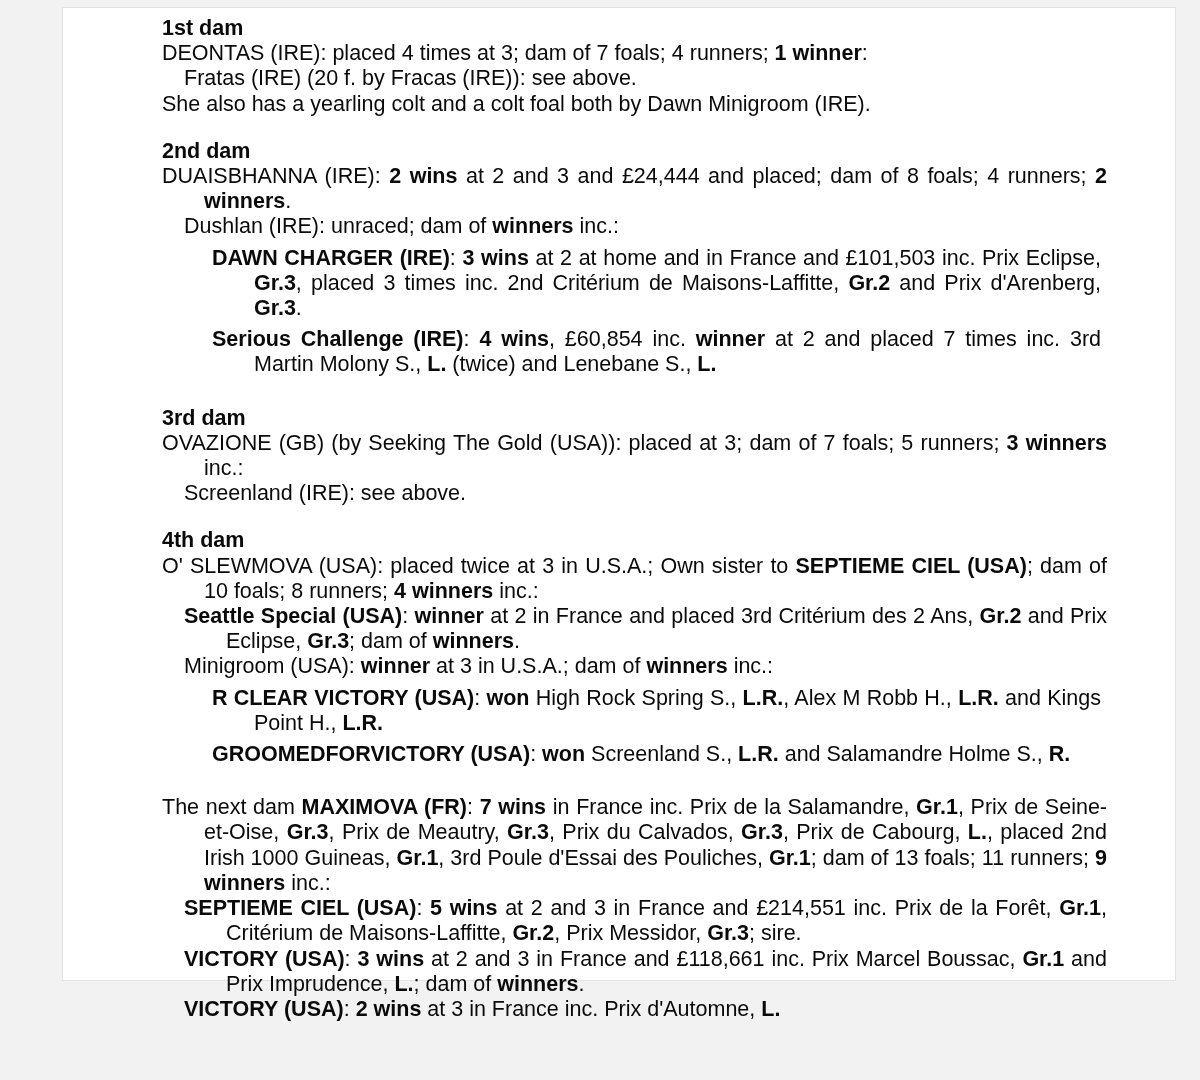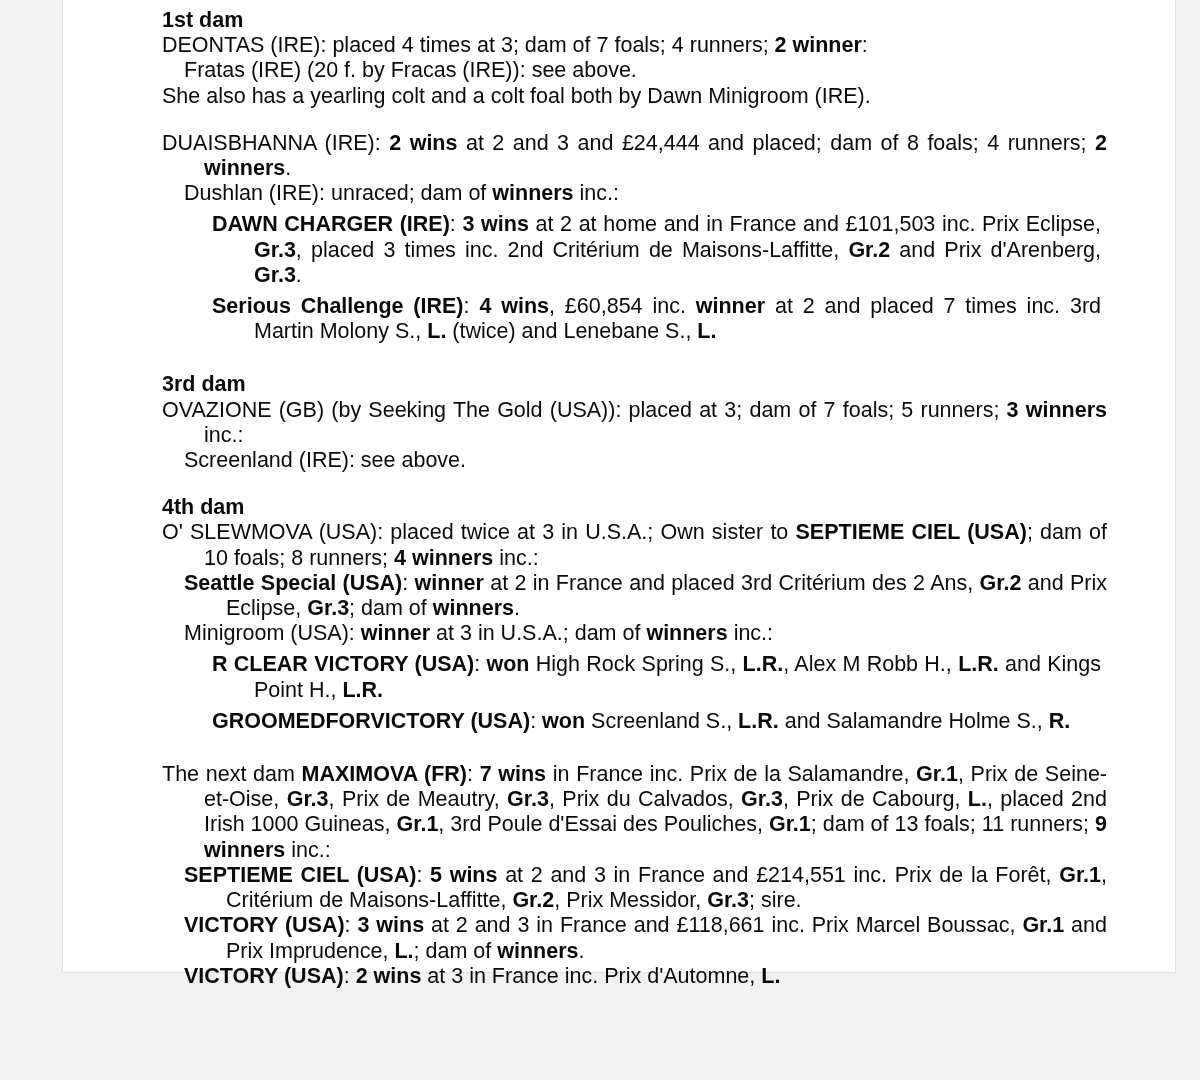--- a/index.html
+++ b/index.html
@@ -9,21 +9,21 @@
   body {
     width: 1200px;
     height: 1080px;
     background: #f2f2f2;
     font-family: "Liberation Sans", sans-serif;
     overflow: hidden;
   }
   #page {
     position: absolute;
     left: 63px;
-    top: 0;
+    top: 8px;
     width: 1112px;
     height: 972px;
     background: #ffffff;
     box-shadow: 0 0 0 1px #e3e3e3;
   }
   #doc {
     position: absolute;
     left: 99px;          
     top: 8px;
     width: 945px;
@@ -60,26 +60,27 @@
 
   b { font-weight: bold; }
 </style>
 </head>
 <body>
 
 <div id="page">
   <div id="doc">
       <div class="sect">
         <div class="hdr">1st dam</div>
-        <p class="p h0"><span>DEONTAS (IRE): placed 4 times at 3; dam of 7 foals; 4 runners; </span><b>2 winner</b><span>:</span></p>
+        <p class="p h0"><span>DEONTAS (IRE): placed 4 times at 3; dam of 7 foals; 4 runners; </span><b>1 winner</b><span>:</span></p>
         <p class="p h1"><span>Fratas (IRE) (20 f. by Fracas (IRE)): see above.</span></p>
         <p class="p h0"><span>She also has a yearling colt and a colt foal both by Dawn Minigroom (IRE).</span></p>
       </div>
       <div class="gap"></div>
       <div class="sect">
+        <div class="hdr">2nd dam</div>
         <p class="p h0"><span>DUAISBHANNA (IRE): </span><b>2 wins</b><span> at 2 and 3 and £24,444 and placed; dam of 8 foals; 4 runners; </span><b>2 winners</b><span>.</span></p>
         <p class="p h1"><span>Dushlan (IRE): unraced; dam of </span><b>winners</b><span> inc.:</span></p>
         <p class="p h2"><b>DAWN CHARGER (IRE)</b><span>: </span><b>3 wins</b><span> at 2 at home and in France and £101,503 inc. Prix Eclipse, </span><b>Gr.3</b><span>, placed 3 times inc. 2nd Critérium de Maisons-Laffitte, </span><b>Gr.2</b><span> and Prix d'Arenberg, </span><b>Gr.3</b><span>.</span></p>
         <p class="p h2"><b>Serious Challenge (IRE)</b><span>: </span><b>4 wins</b><span>, £60,854 inc. </span><b>winner</b><span> at 2 and placed 7 times inc. 3rd Martin Molony S., </span><b>L.</b><span> (twice) and Lenebane S., </span><b>L.</b></p>
       </div>
       <div class="gap"></div>
       <div class="sect">
         <div class="hdr">3rd dam</div>
         <p class="p h0"><span>OVAZIONE (GB) (by Seeking The Gold (USA)): placed at 3; dam of 7 foals; 5 runners; </span><b>3 winners</b><span> inc.:</span></p>
         <p class="p h1"><span>Screenland (IRE): see above.</span></p>

